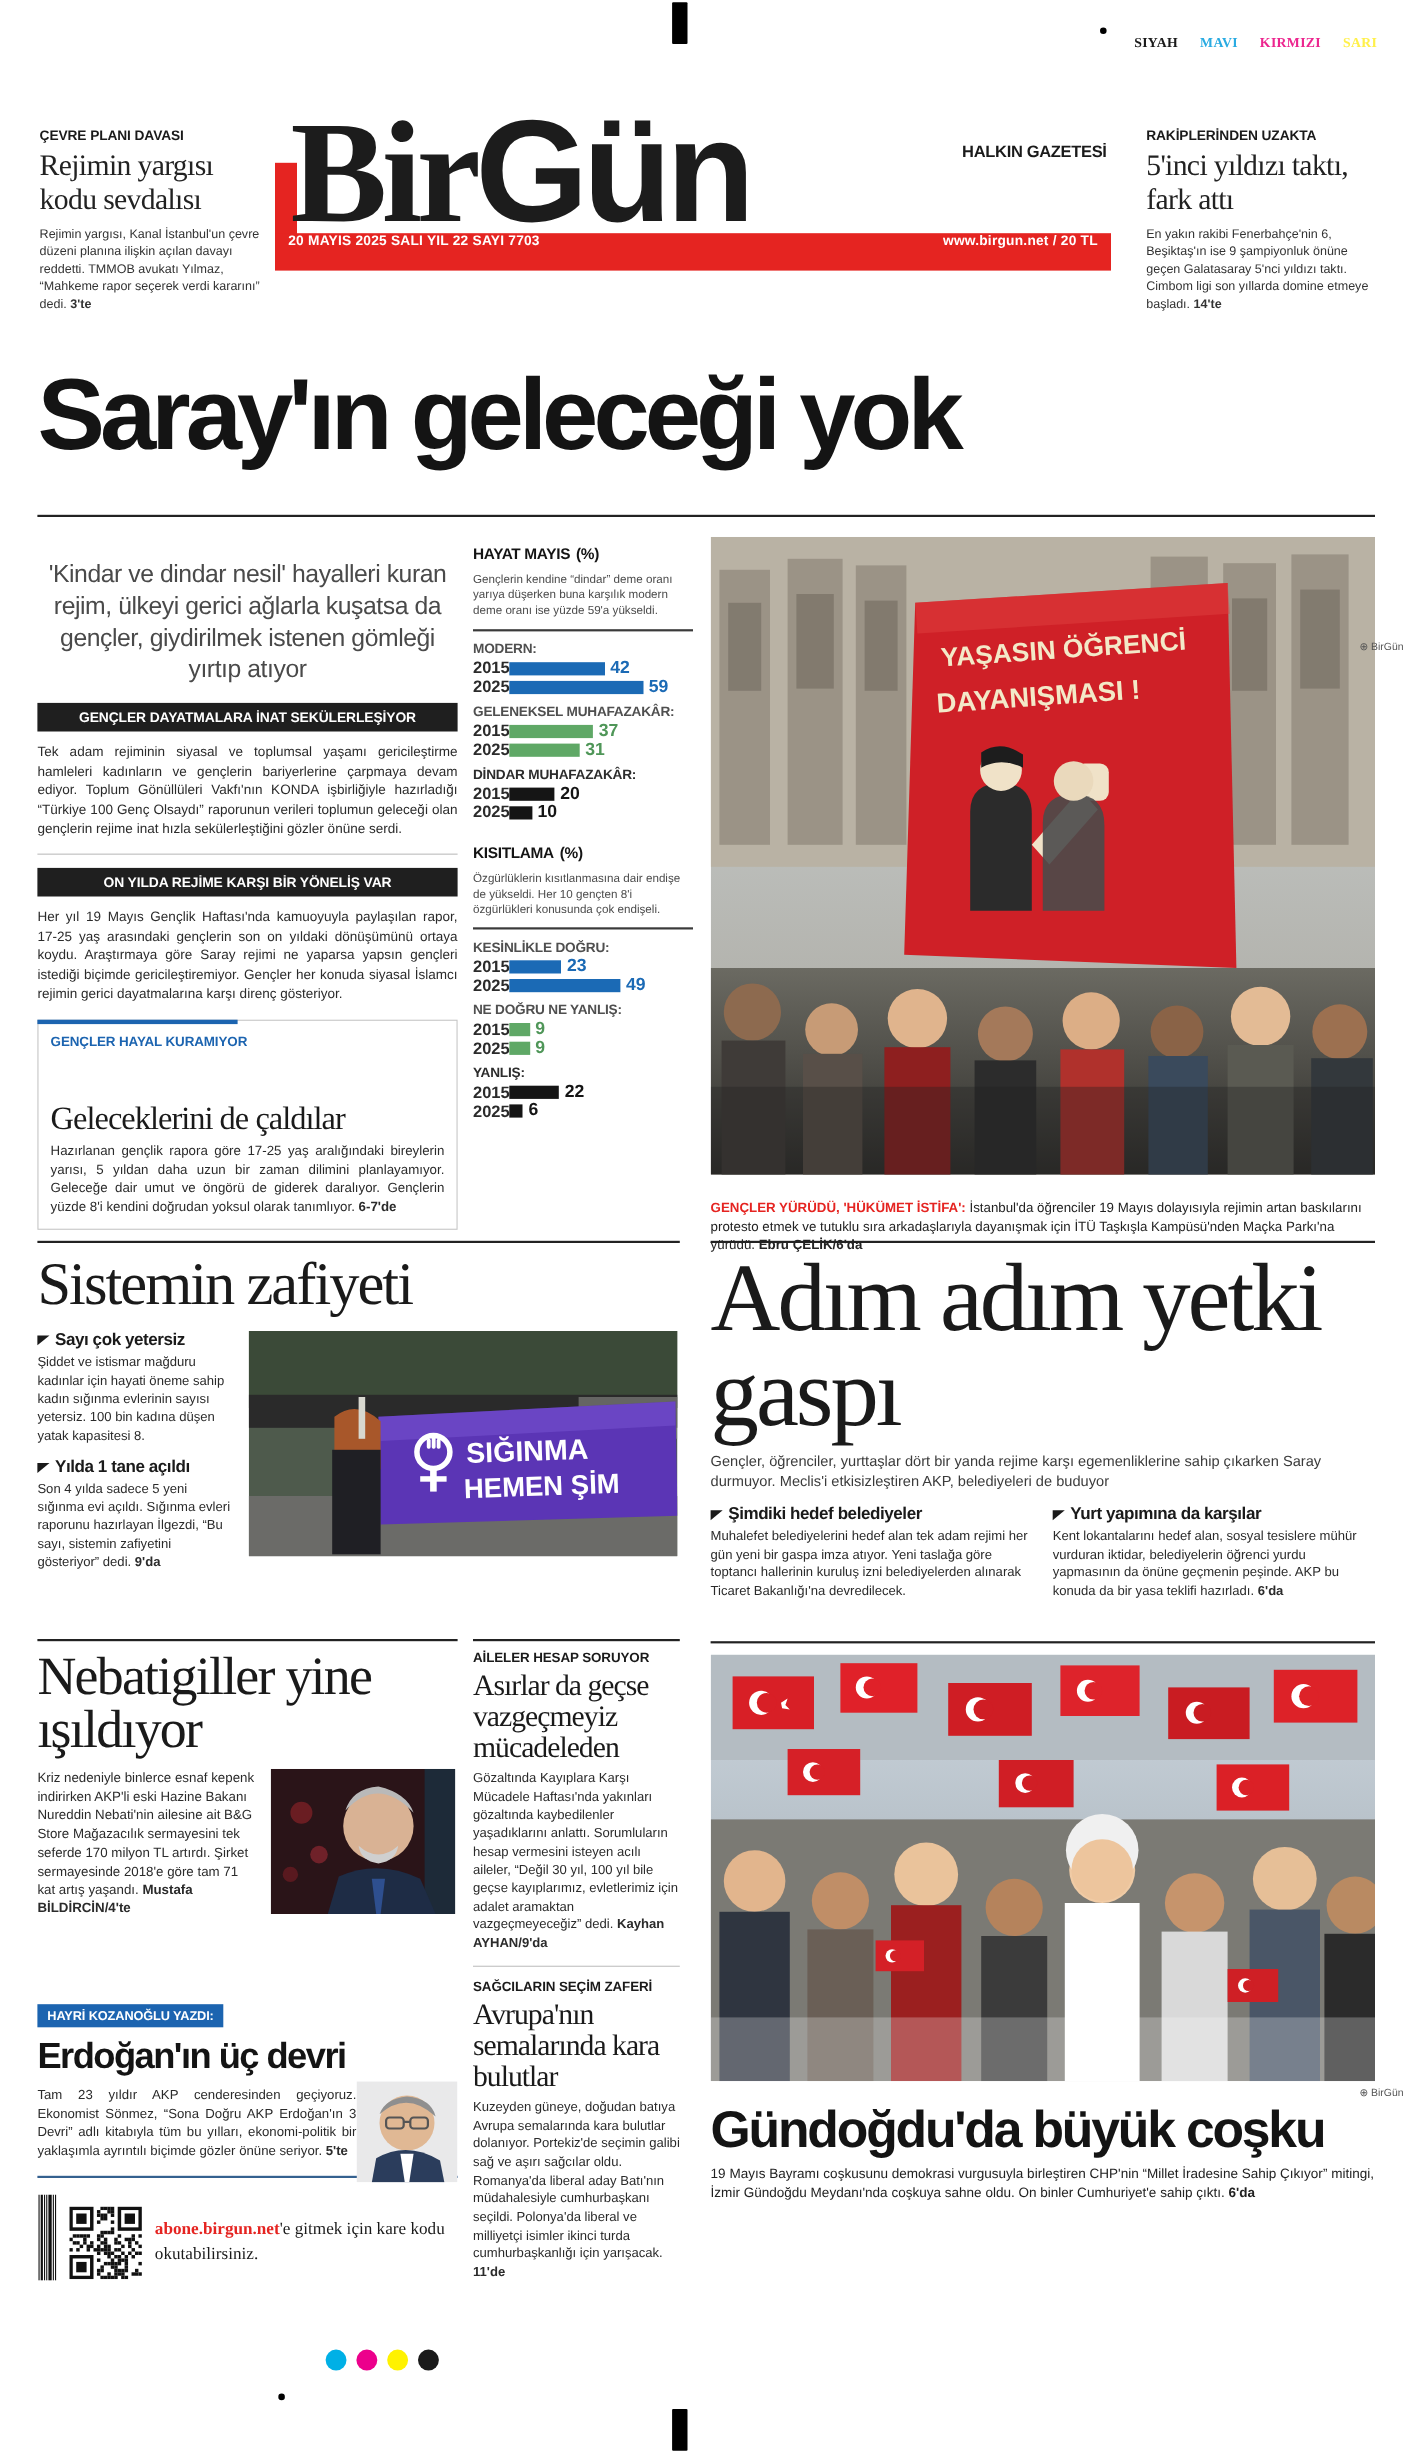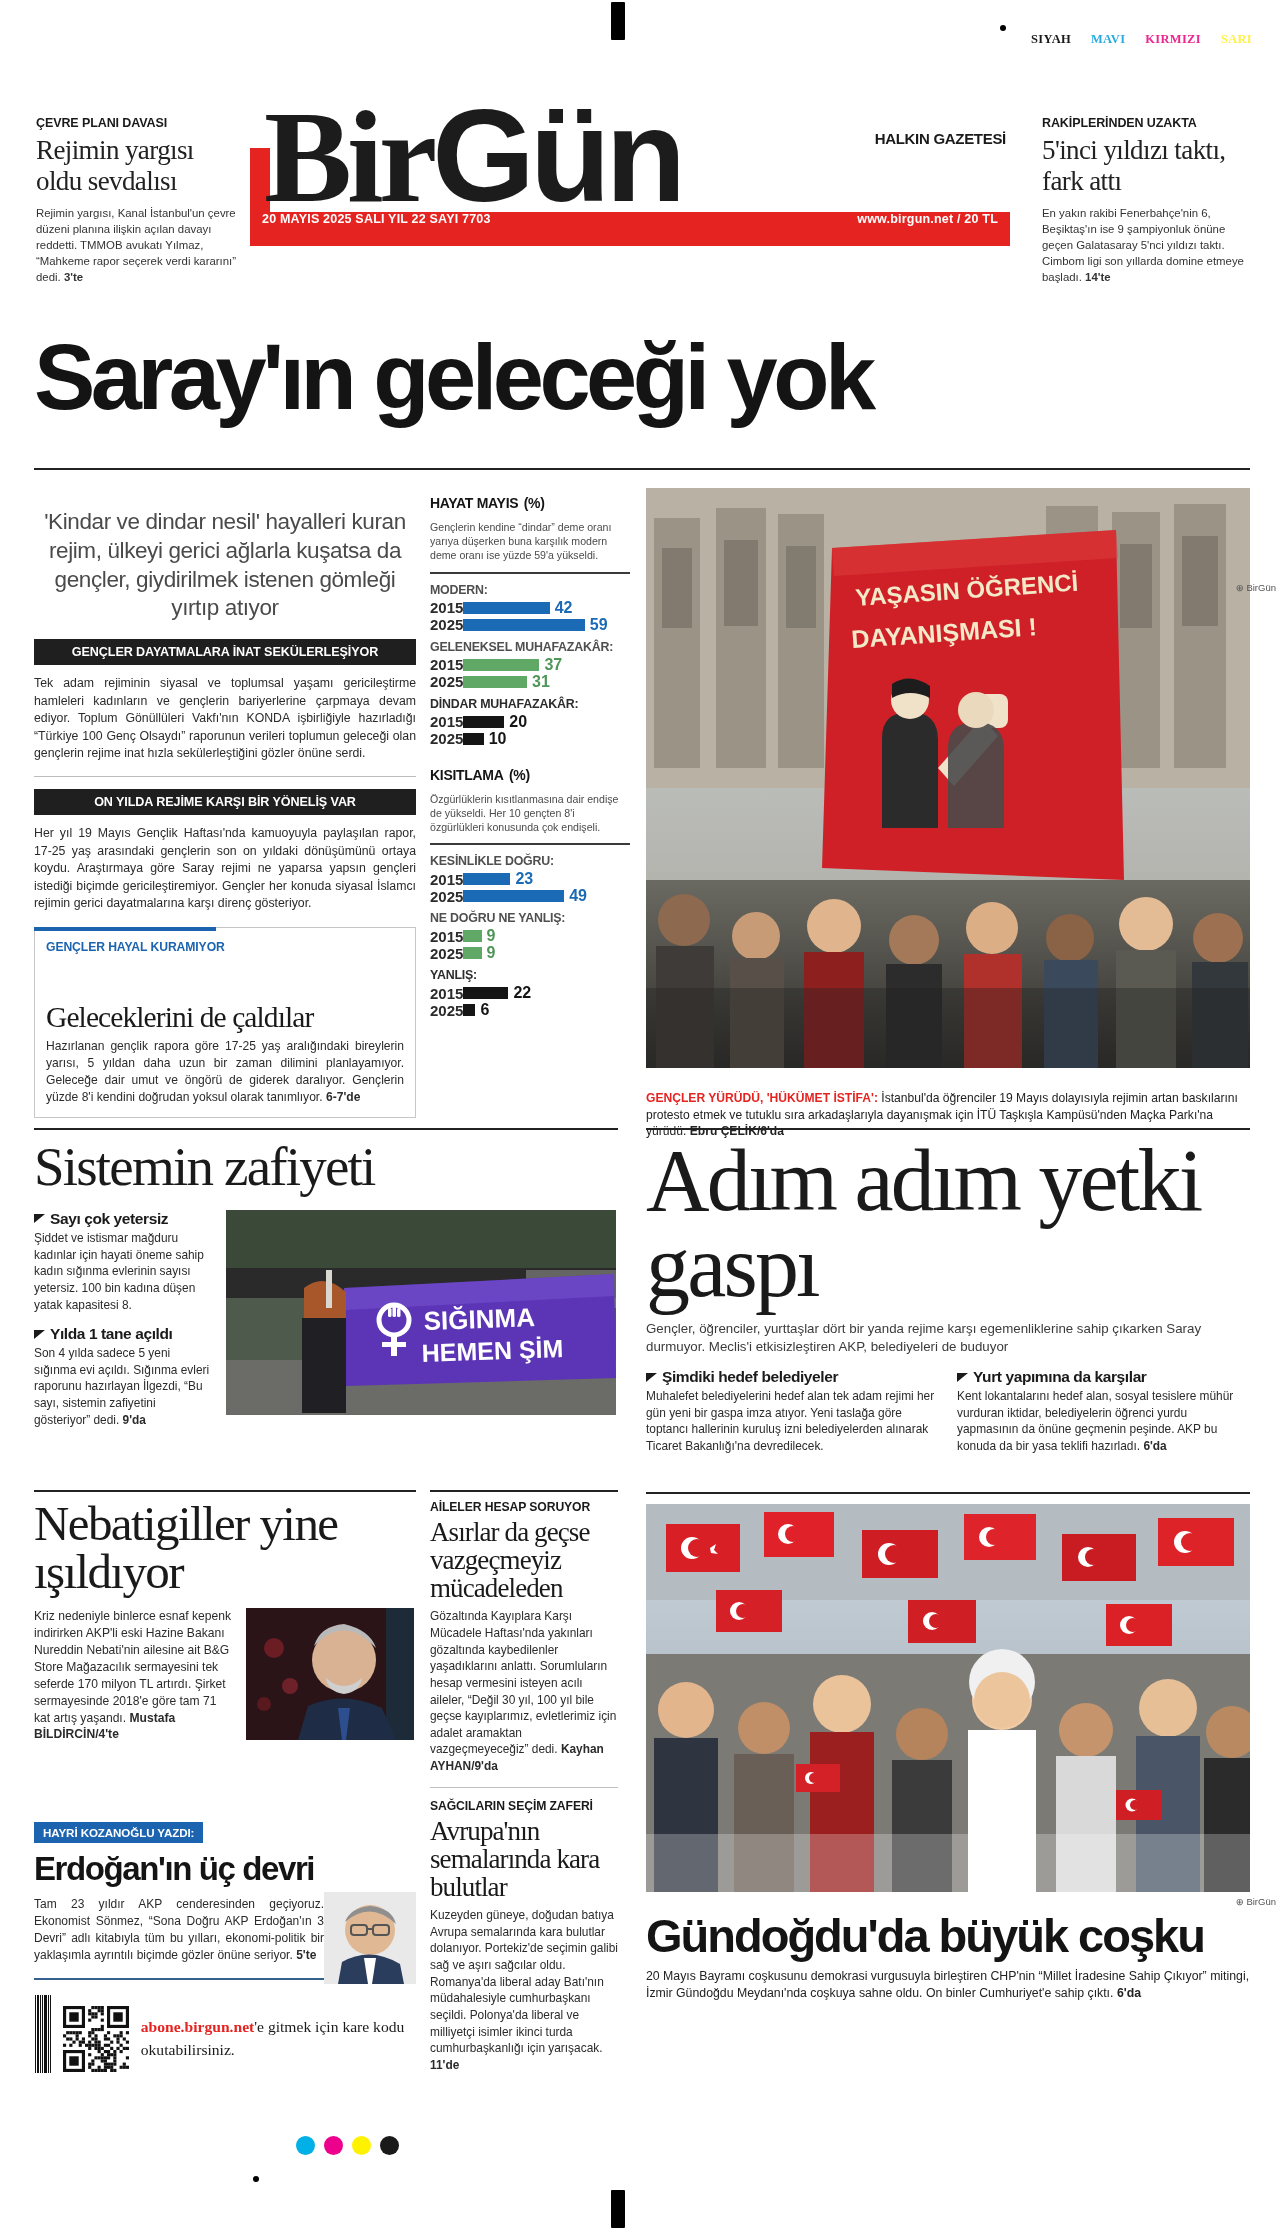--- a/index.html
+++ b/index.html
@@ -204,21 +204,21 @@
   <div class="cmyk-dots">
     <i class="cd-c"></i>
     <i class="cd-m"></i>
     <i class="cd-y"></i>
     <i class="cd-k"></i>
   </div>
 
   <div class="masthead">
     <div class="mh-left">
       <div class="kicker-sm">ÇEVRE PLANI DAVASI</div>
-      <h2>Rejimin yargısı oldu sevdalısı</h2>
+      <h2>Rejimin yargısı kodu sevdalısı</h2>
       <p><span>Rejimin yargısı, Kanal İstanbul'un çevre düzeni planına ilişkin açılan davayı reddetti. TMMOB avukatı Yılmaz, “Mahkeme rapor seçerek verdi kararını” dedi.</span> <b>3'te</b></p>
     </div>
 
     <div class="mh-logo-wrap">
       <div class="mh-logo-bar">
         <div class="mh-redblock"></div>
         <div class="mh-logo"><span class="bir">Bir</span><span>Gün</span></div>
         <div class="mh-halkin">HALKIN GAZETESİ</div>
       </div>
       <div class="mh-redbar">
@@ -804,16 +804,16 @@
             <rect x="0" y="0" width="46" height="30" fill="#cf1f25"></rect>
             <circle cx="16" cy="15" r="6.5" fill="#fff"></circle>
             <circle cx="19" cy="15" r="5" fill="#cf1f25"></circle>
           </g>
       </g>
     </svg>
   </div>
   <div class="gd-credit">⊕ <span>BirGün</span></div>
   <div class="gundogdu">
     <h2>Gündoğdu'da büyük coşku</h2>
-    <p><span>20 Mayıs Bayramı coşkusunu demokrasi vurgusuyla birleştiren CHP'nin “Millet İradesine Sahip Çıkıyor” mitingi, İzmir Gündoğdu Meydanı'nda coşkuya sahne oldu. On binler Cumhuriyet'e sahip çıktı.</span> <b>6'da</b></p>
+    <p><span>19 Mayıs Bayramı coşkusunu demokrasi vurgusuyla birleştiren CHP'nin “Millet İradesine Sahip Çıkıyor” mitingi, İzmir Gündoğdu Meydanı'nda coşkuya sahne oldu. On binler Cumhuriyet'e sahip çıktı.</span> <b>6'da</b></p>
   </div>
 
 </div>
 
 </body></html>

